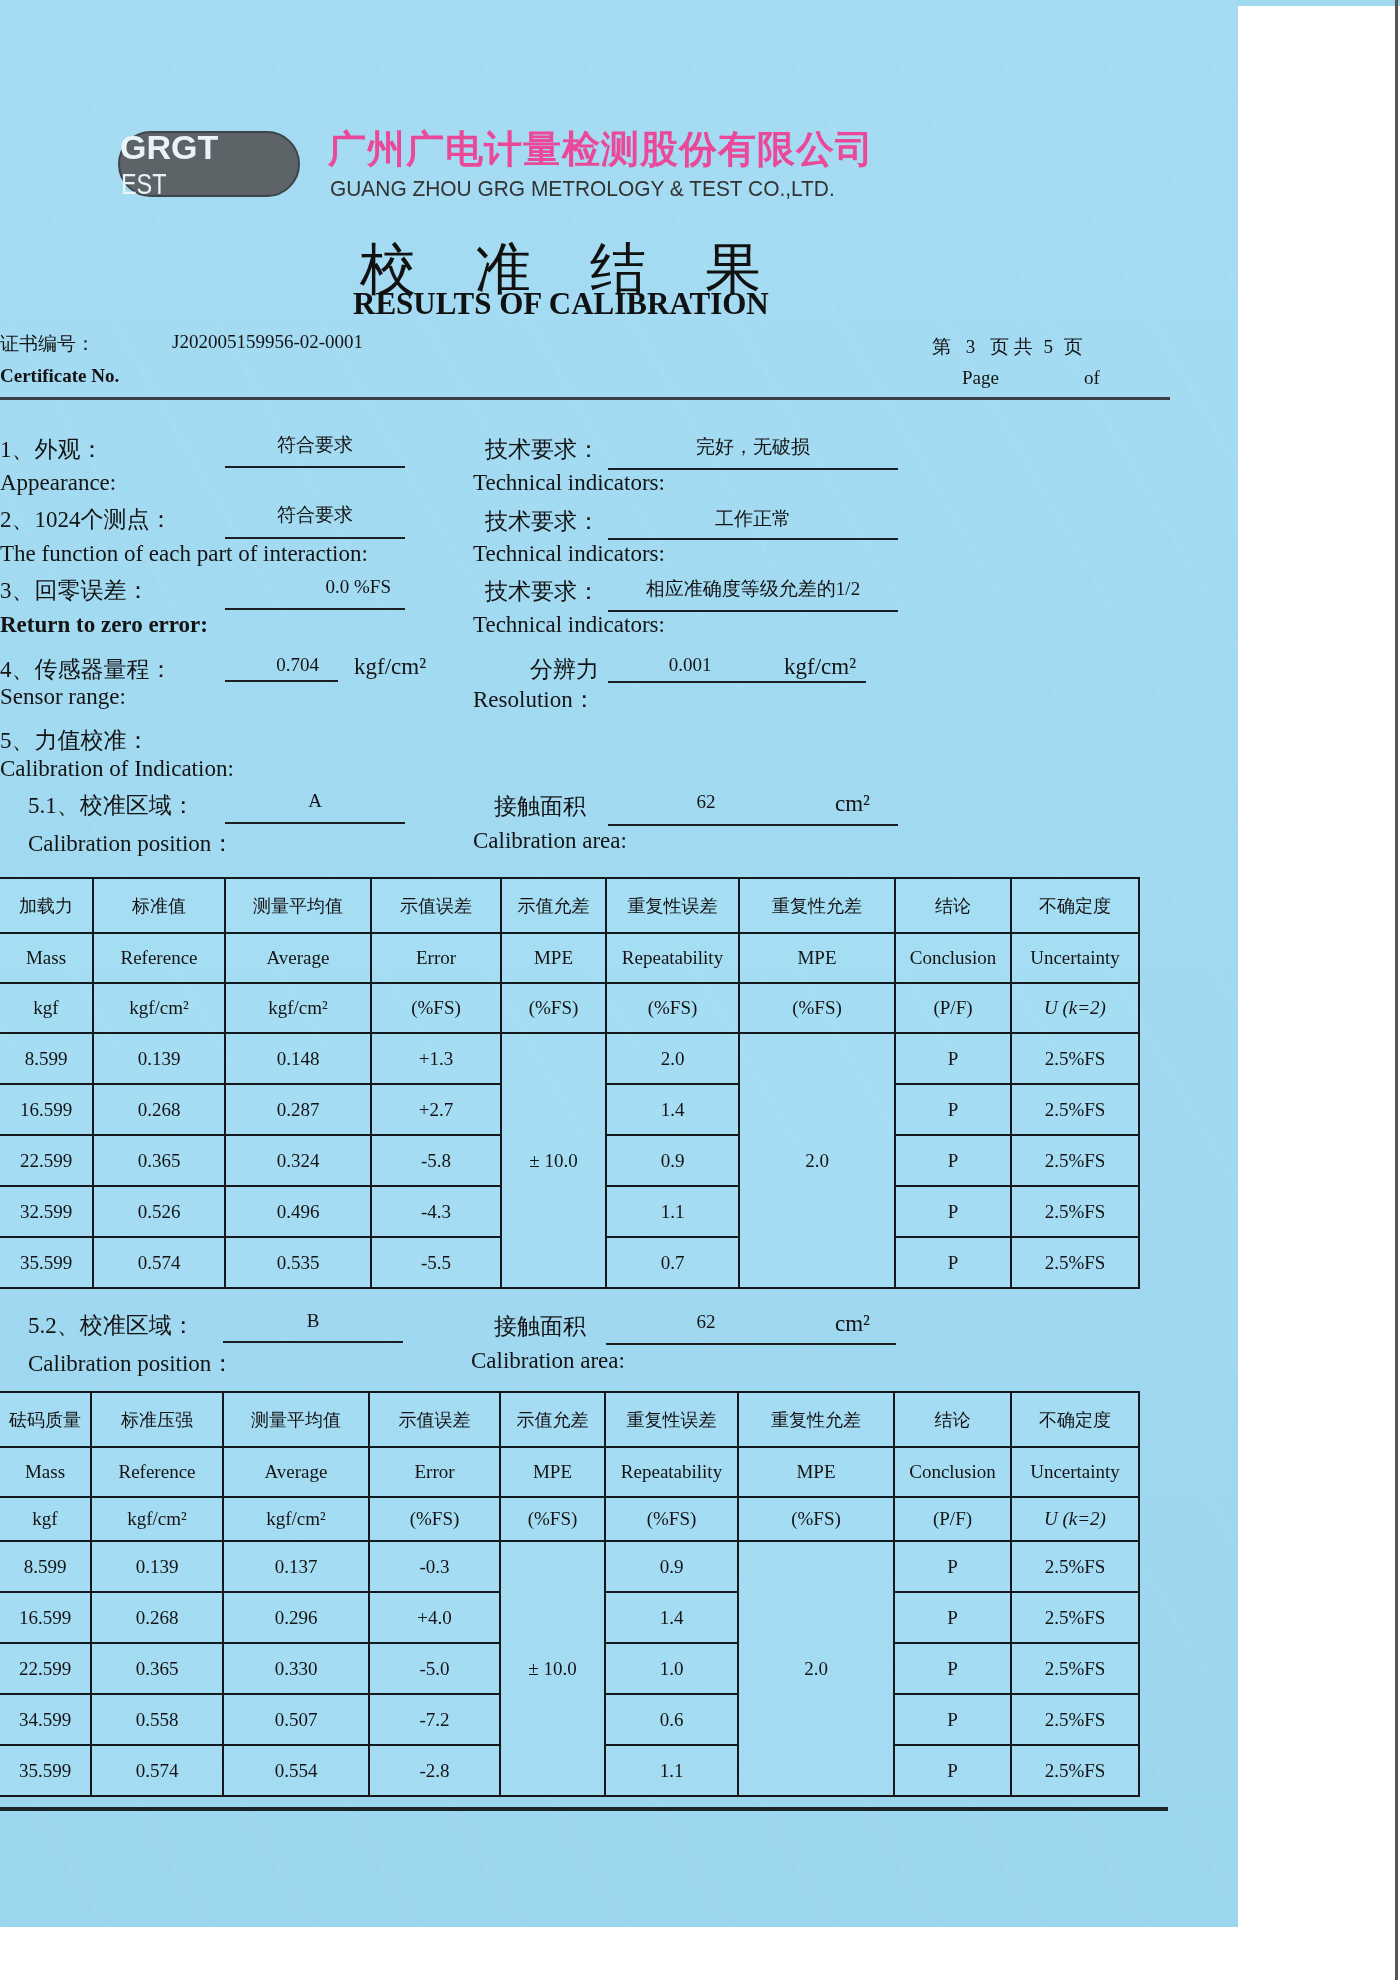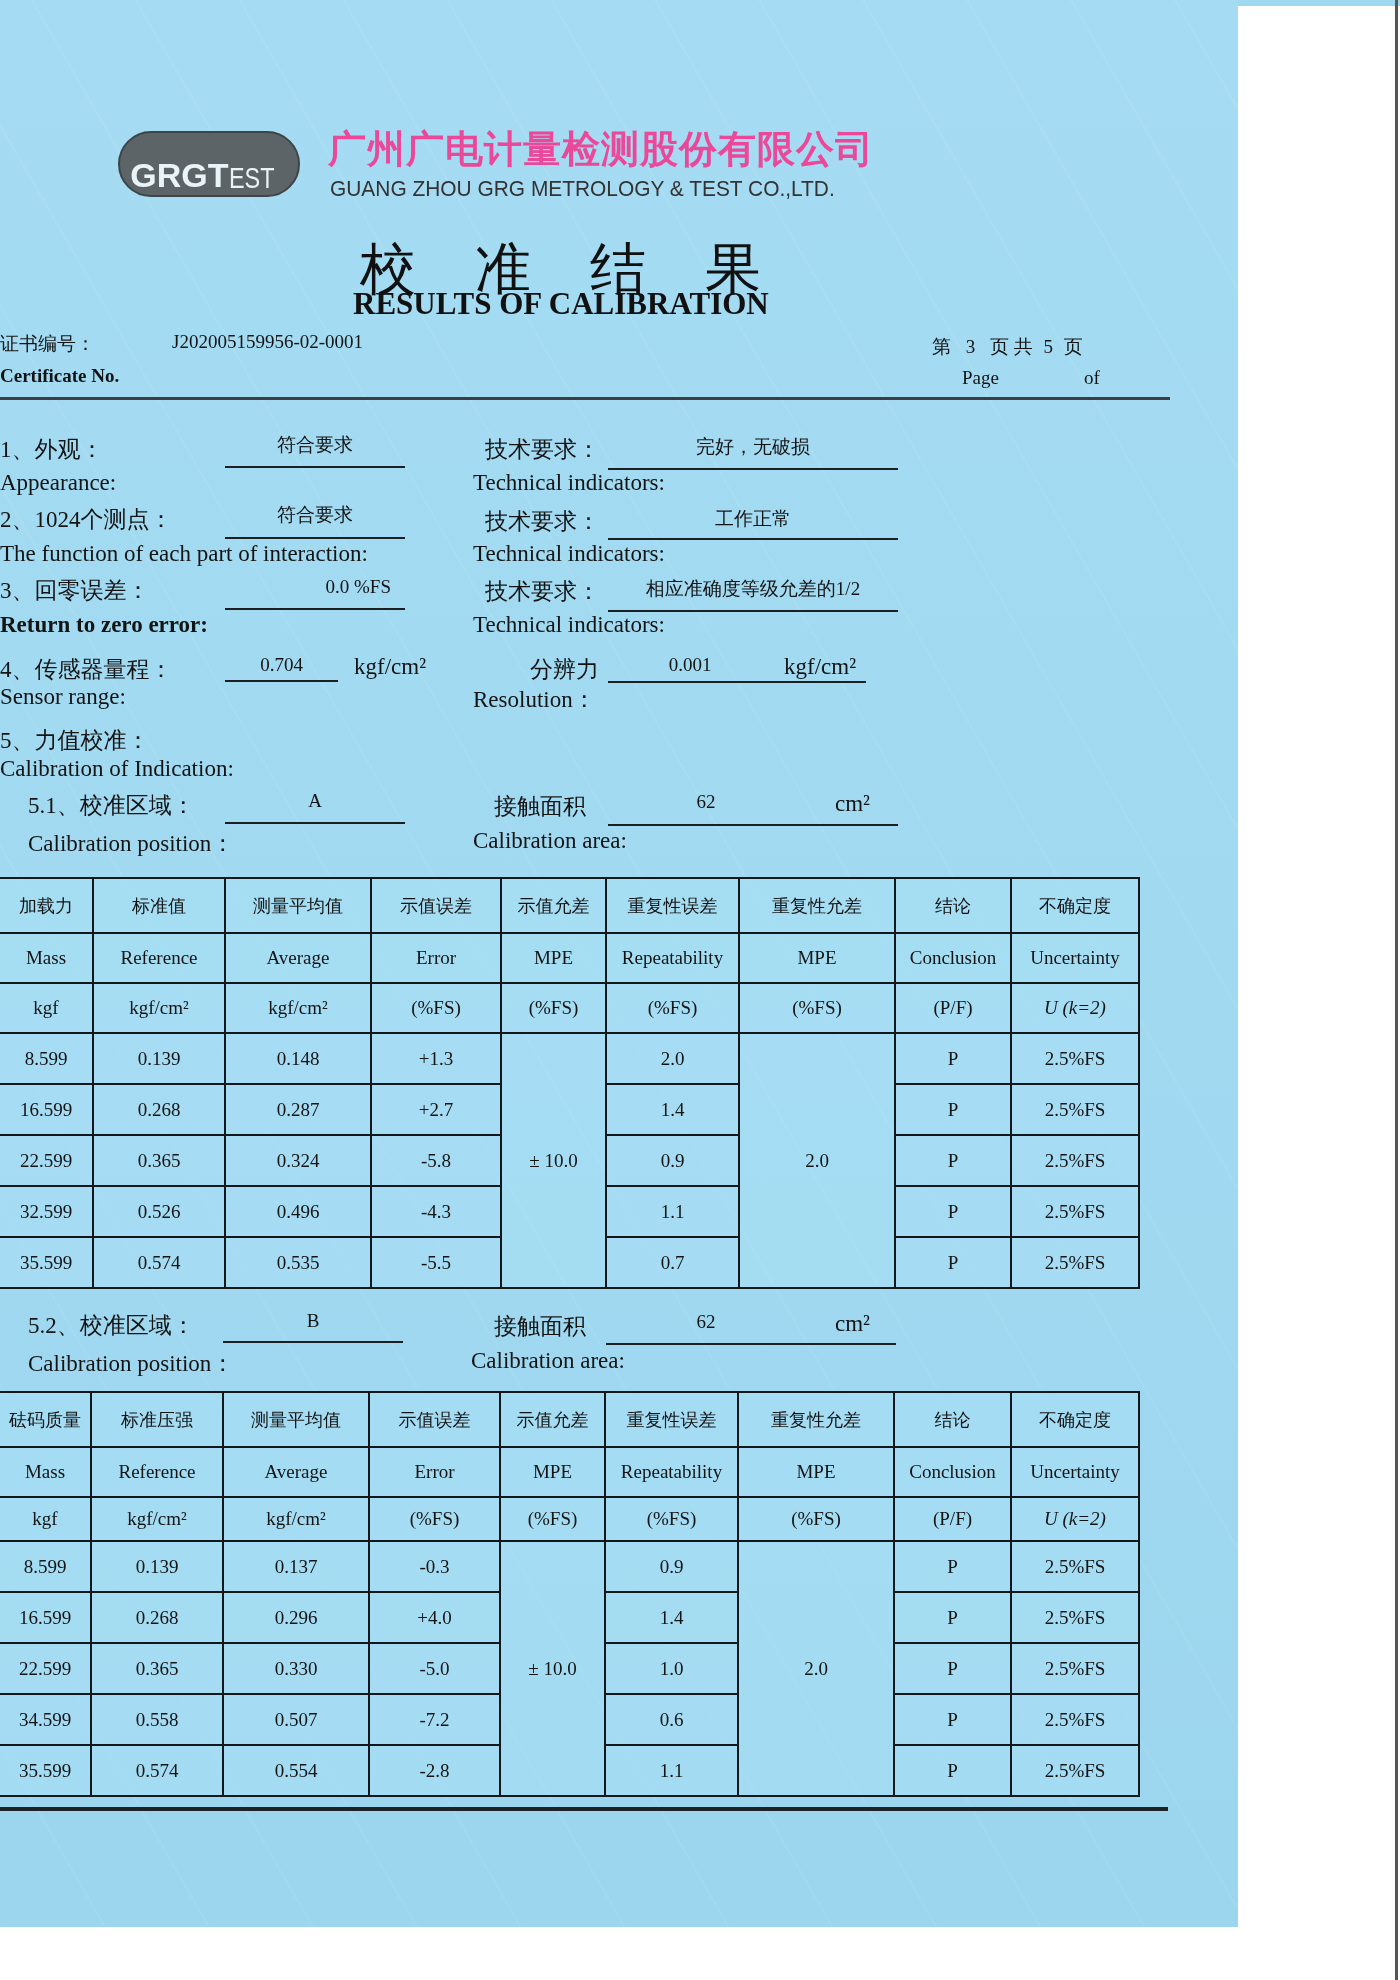--- a/index.html
+++ b/index.html
@@ -17,22 +17,22 @@
   .paper::after {
     content: ""; position: absolute; left: 1238px; top: 0; width: 162px; height: 6px; background: #9fd9f0;
   }
   .right-edge { position: absolute; right: 2px; top: 0; width: 3px; height: 1980px; background: #555; }
   .abs { position: absolute; white-space: nowrap; }
 
   
   .logo {
     left: 118px; top: 131px; width: 182px; height: 66px; border-radius: 33px;
     background: #5c6468; border: 2px solid #3e4548; box-sizing: border-box;
-    display: flex; align-items: flex-end; justify-content: center;
-    font-family: "Liberation Sans", sans-serif; color: #e8f4f8; letter-spacing: 0px;
+    display: flex; align-items: flex-start; justify-content: center;
+    font-family: "Liberation Sans", sans-serif; color: #e8f4f8; letter-spacing: 0px; flex-direction: column;
   }
   .logo .bold { font-weight: bold; font-size: 34px; }
   .logo .thin { font-size: 30px; transform: scaleX(0.78); transform-origin: left center; display:inline-block; margin-left: 1px; }
   .company-cn {
     left: 328px; top: 124px; font-family: "DejaVu Sans", sans-serif; font-weight: bold;
     font-size: 38px; letter-spacing: 1px; color: #ec4899;
   }
   .company-en {
     left: 330px; top: 176px; font-family: "Liberation Sans", sans-serif; font-size: 22px; color: #333;
     transform: scaleX(0.95); transform-origin: left center;
@@ -126,21 +126,21 @@
 <div class="abs lbl" style="left:0;top:575px;">3、回零误差：</div>
 <div class="abs val" style="left:225px;top:576px;width:180px;text-align:right;padding-right:14px;box-sizing:border-box;">0.0   %FS</div>
 <div class="abs uline" style="left:225px;top:608px;width:180px;"></div>
 <div class="abs lbl" style="left:0;top:612px;font-weight:bold;">Return to zero error:</div>
 <div class="abs lbl" style="left:485px;top:576px;">技术要求：</div>
 <div class="abs val" style="left:608px;top:576px;width:290px;">相应准确度等级允差的1/2</div>
 <div class="abs uline" style="left:608px;top:610px;width:290px;"></div>
 <div class="abs lbl" style="left:473px;top:612px;">Technical indicators:</div>
 
 <div class="abs lbl" style="left:0;top:654px;">4、传感器量程：</div>
-<div class="abs val" style="left:225px;top:654px;width:113px;">0.704</div>
+<div class="abs val" style="left:241px;top:654px;width:113px;">0.704</div>
 <div class="abs uline" style="left:225px;top:680px;width:113px;"></div>
 <div class="abs lbl" style="left:354px;top:654px;">kgf/cm²</div>
 <div class="abs lbl" style="left:0;top:684px;">Sensor range:</div>
 <div class="abs lbl" style="left:506px;top:654px;margin-left:24px;">分辨力</div>
 <div class="abs val" style="left:640px;top:654px;width:100px;">0.001</div>
 <div class="abs lbl" style="left:784px;top:654px;">kgf/cm²</div>
 <div class="abs uline" style="left:608px;top:681px;width:258px;"></div>
 <div class="abs lbl" style="left:473px;top:684px;">Resolution：</div>
 
 <div class="abs lbl" style="left:0;top:725px;">5、力值校准：</div>

